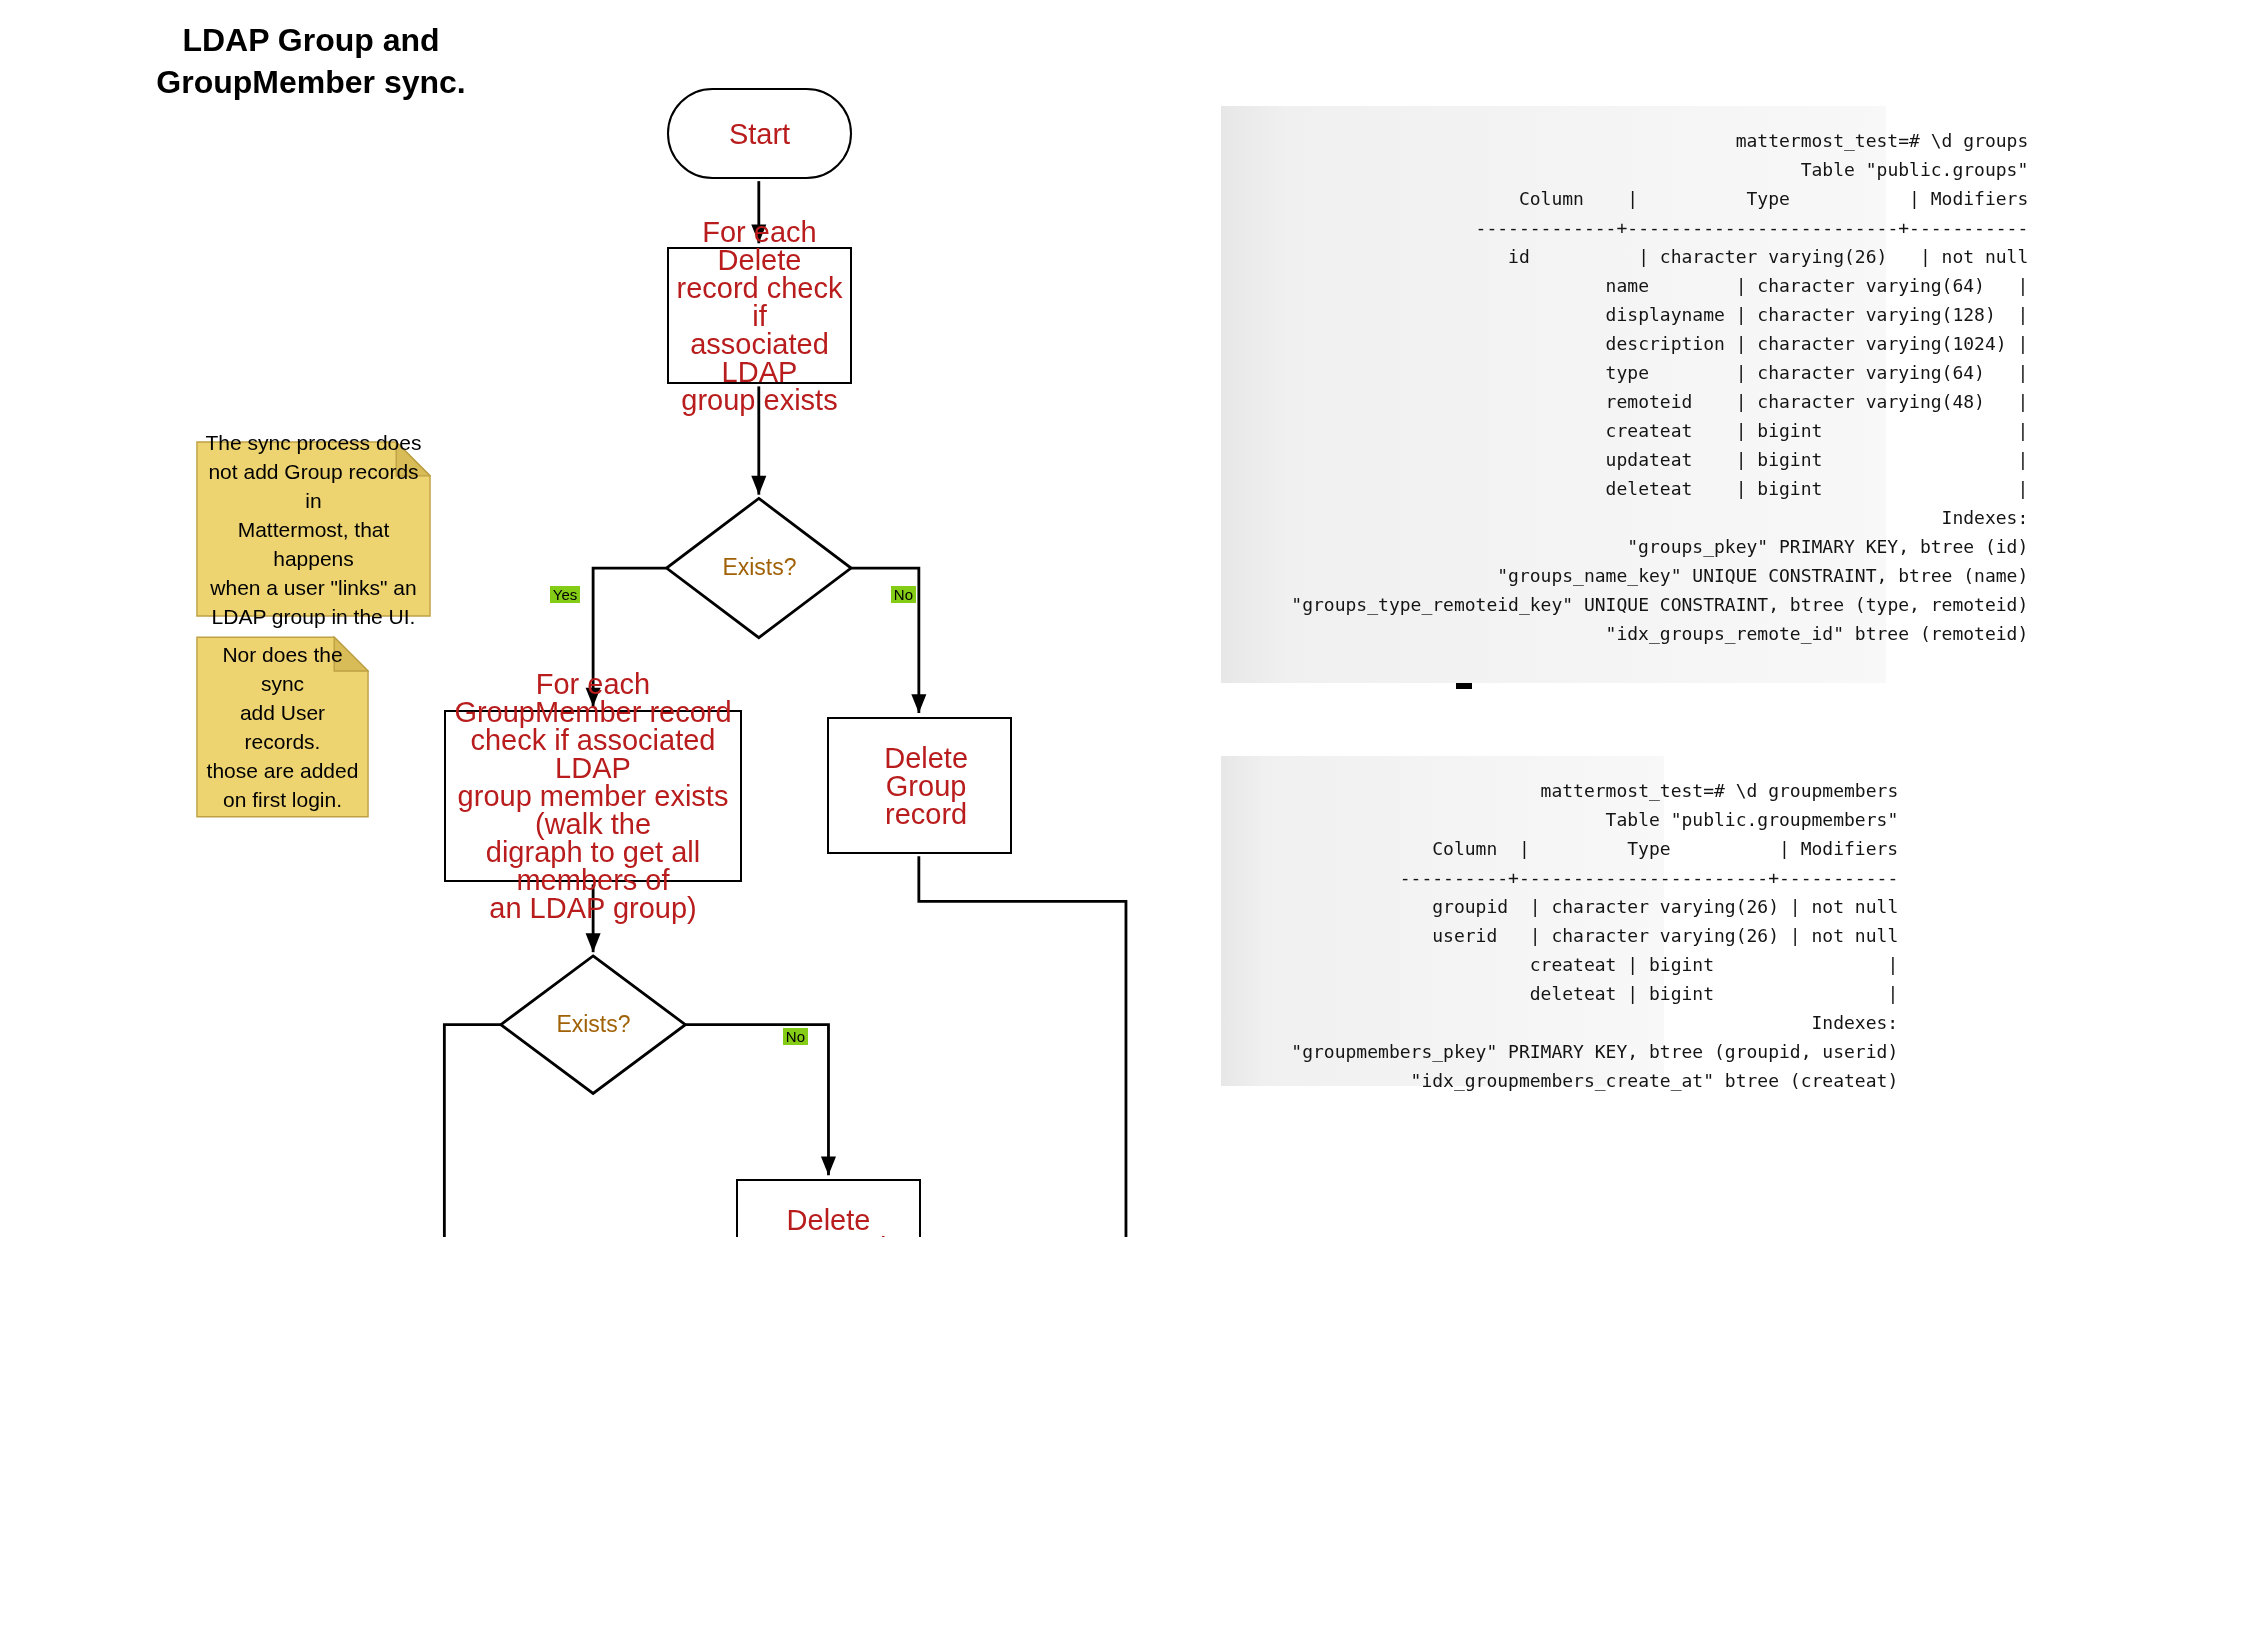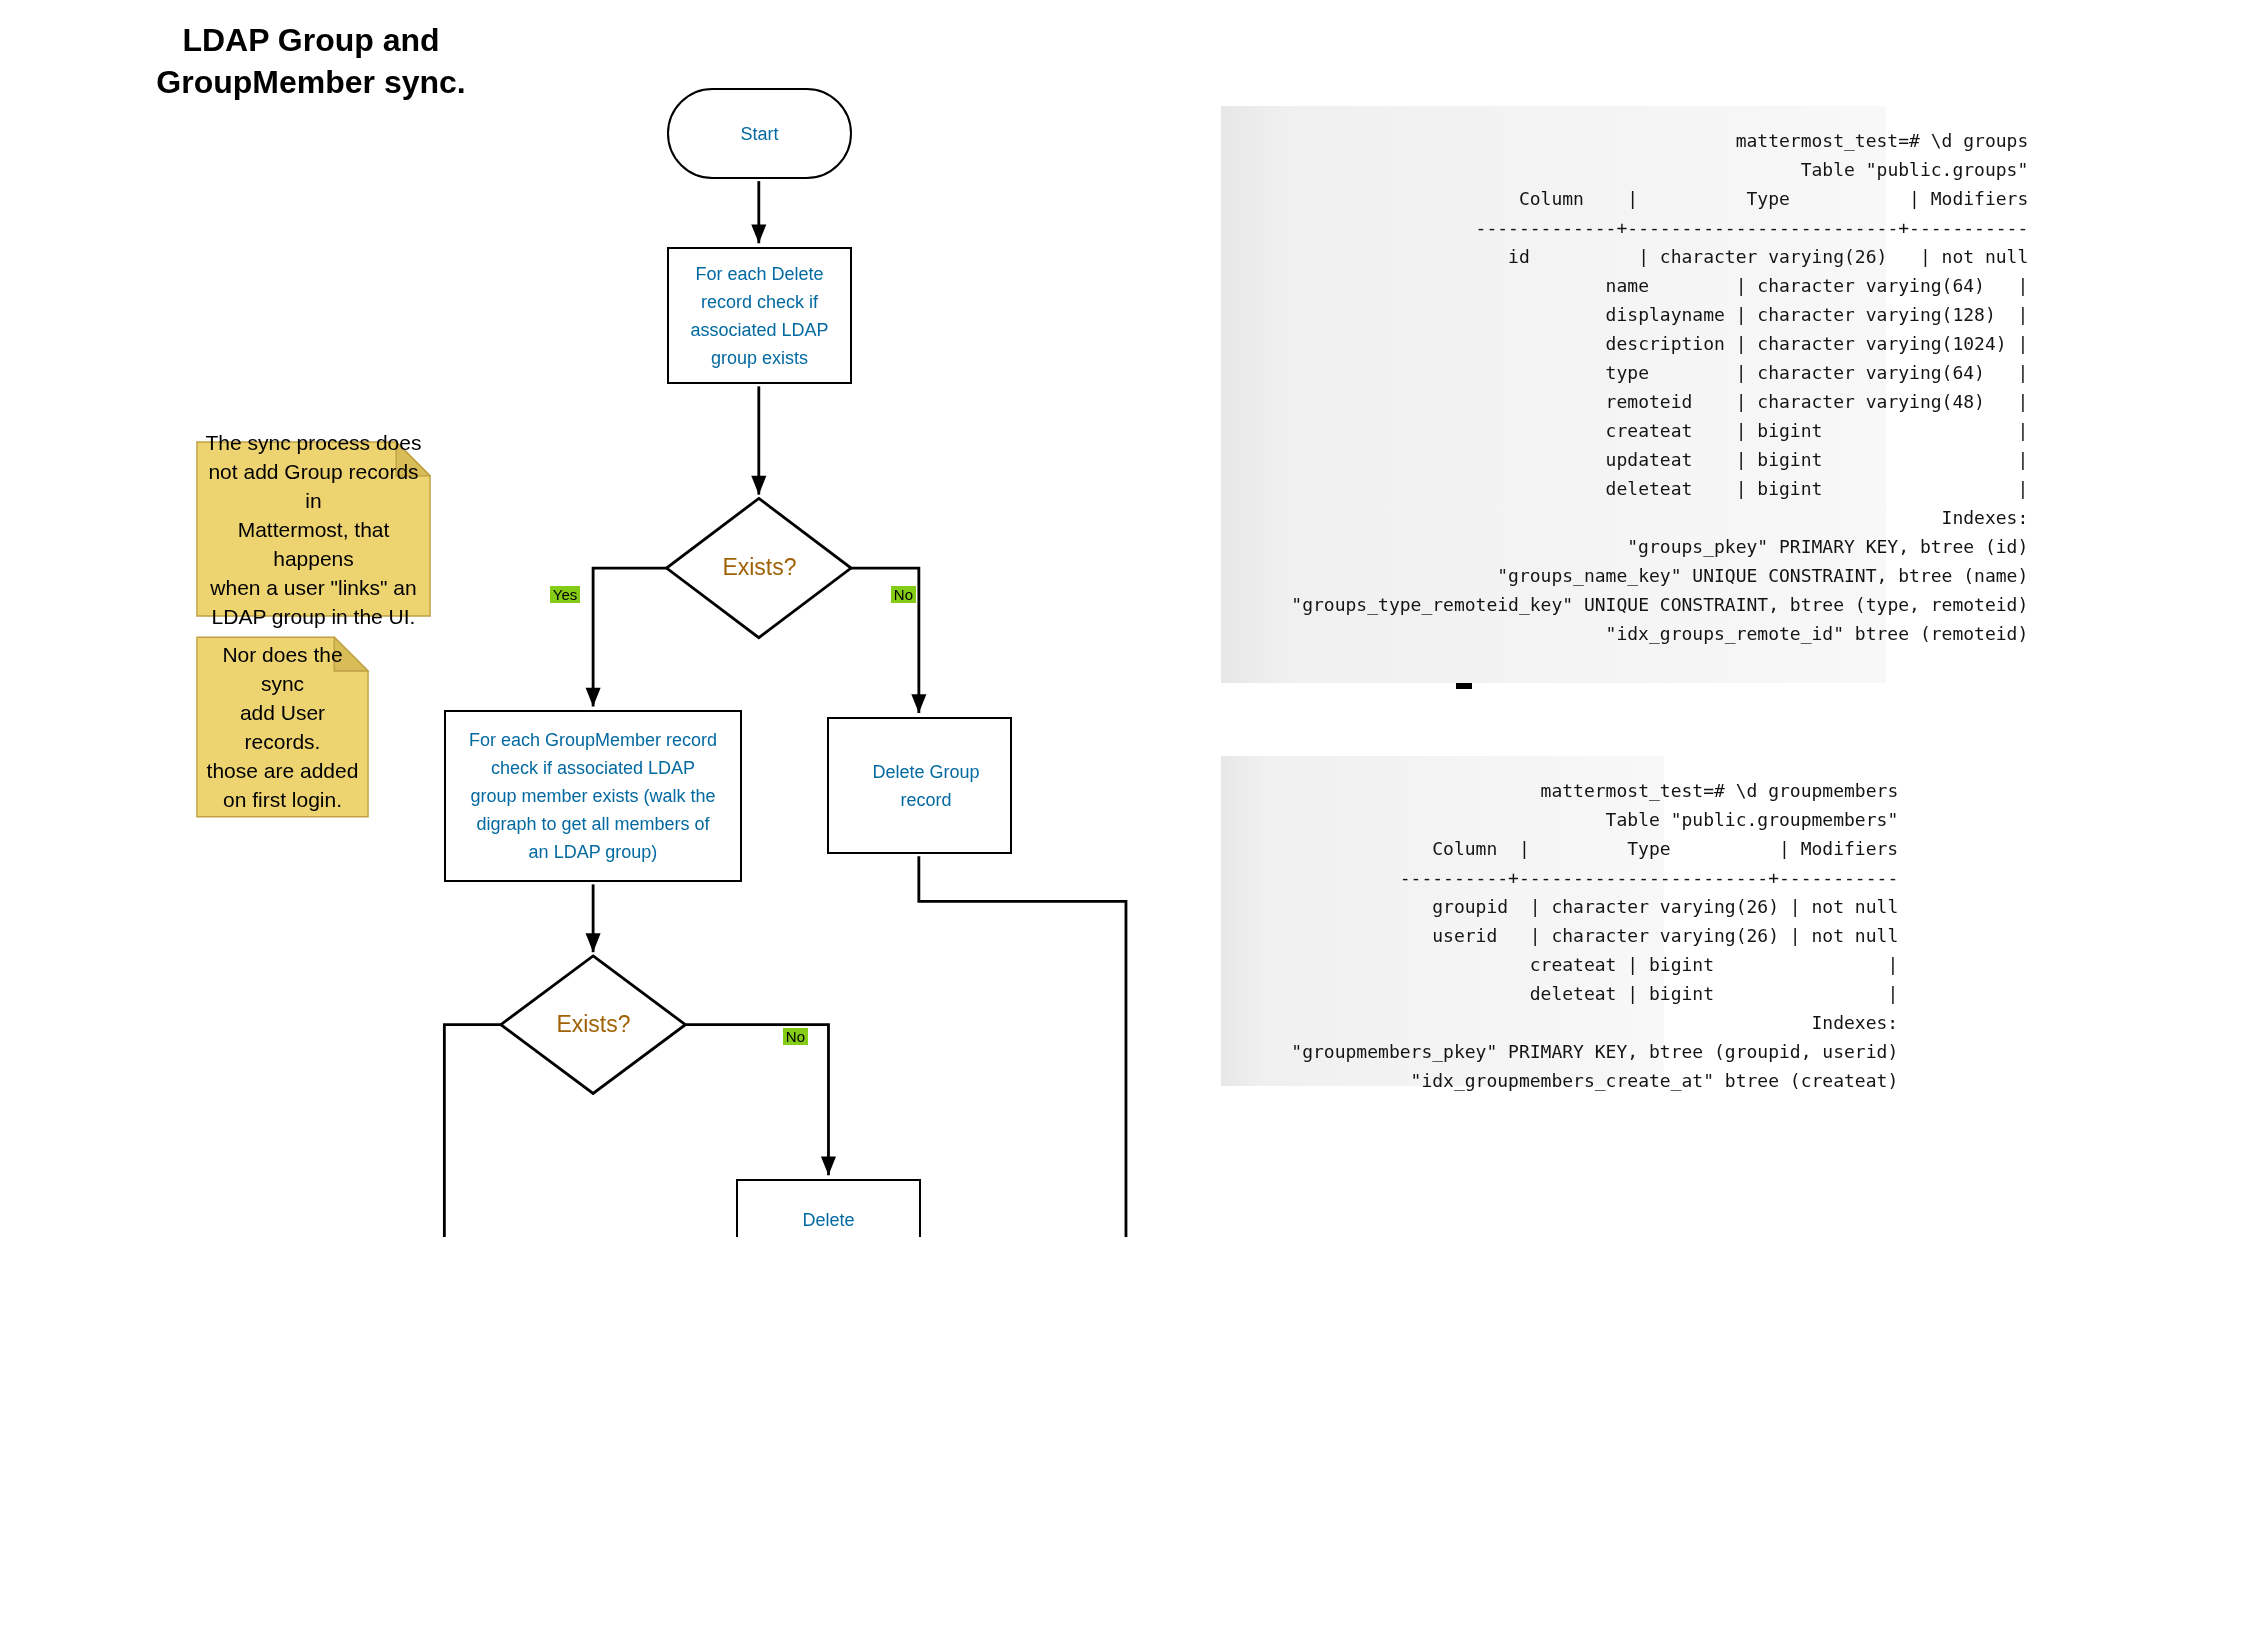--- a/index.html
+++ b/index.html
@@ -17,21 +17,21 @@
     font-size: 32px; font-weight: bold; color: #000;
     text-align: center; line-height: 42px; white-space: pre-line;
   }
   
   .node {
     box-sizing: border-box;
     border: 2.8px solid #000;
     background: #fff;
     display: flex; align-items: center; justify-content: center;
     text-align: center;
-    font-size: 18px; line-height: 28px; color: #0369a1;
+    font-size: 29px; line-height: 28px; color: #b91c1c;
     white-space: pre-line;
     z-index: 3;
     padding: 3.8px;
   }
   .pill { border-radius: 47px; }
   .diamond-label {
     display: flex; align-items: center; justify-content: center;
     text-align: center; font-size: 23px; color: #a16207; z-index: 4;
   }
   #connector-layer { left: 0; top: 0; z-index: 2; }

